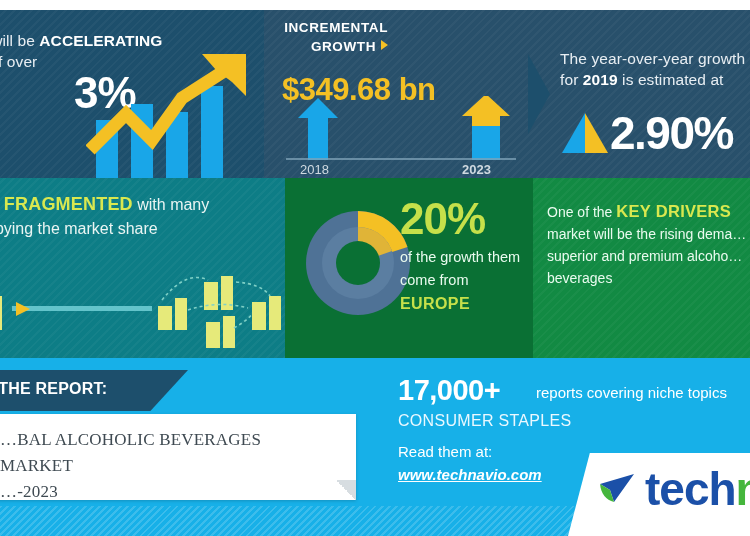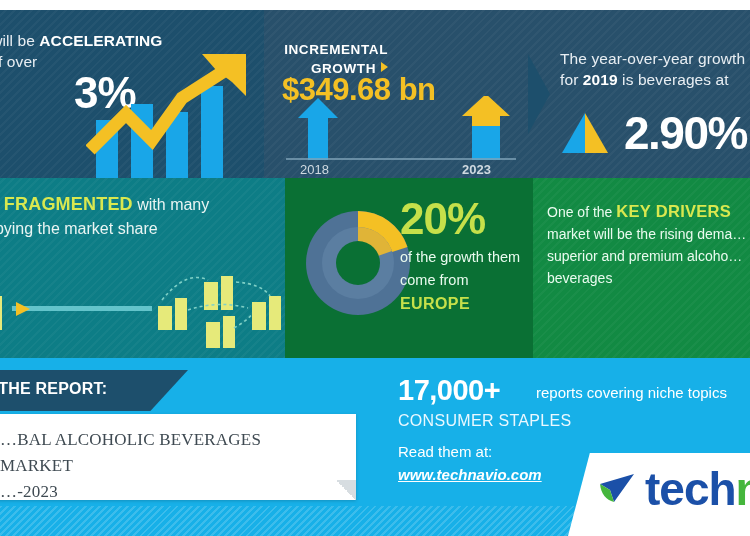--- a/index.html
+++ b/index.html
@@ -19,30 +19,30 @@
   #p-yoy{left:538px;top:0;width:212px;height:168px;background:#28506b;}
 
   .txt-lead{position:absolute;color:#e8eef3;font-size:15.5px;line-height:21px;letter-spacing:.1px;}
   .txt-lead b{color:#ffffff;font-weight:bold;}
   .big-pct{position:absolute;color:#ffffff;font-weight:bold;font-size:44px;letter-spacing:-1px;}
 
   
   .acc-chart{position:absolute;left:86px;top:42px;width:185px;height:126px;}
 
   
-  .incr-title{position:absolute;right:150px;top:30px;text-align:right;color:#ffffff;
+  .incr-title{position:absolute;right:150px;top:8px;text-align:right;color:#ffffff;
     font-weight:bold;font-size:13.5px;line-height:19px;letter-spacing:.6px;}
   .incr-tri{display:inline-block;width:0;height:0;vertical-align:1px;margin-left:5px;
     border-left:7px solid #f4c024;border-top:5px solid transparent;border-bottom:5px solid transparent;}
   .incr-val{position:absolute;left:18px;top:62px;color:#f4c024;font-weight:bold;font-size:31px;letter-spacing:-.5px;text-align:right;}
   .axis{position:absolute;left:22px;top:148px;width:230px;height:2px;background:#7fa3b8;opacity:.75;}
   .barlbl{position:absolute;top:152px;color:#cfd9e0;font-size:13px;}
 
   
-  .yoy-row{position:absolute;left:22px;top:96px;display:flex;align-items:center;gap:14px;}
+  .yoy-row{position:absolute;left:22px;top:96px;display:flex;align-items:center;}
   .yoy-num{color:#ffffff;font-weight:bold;font-size:46px;letter-spacing:-1.5px;}
 
   
   .chev{position:absolute;left:528px;top:44px;width:22px;height:80px;
     background:#1d4f6c;clip-path:polygon(0 0,100% 50%,0 100%);}
 
   
   #row2{position:absolute;left:0;top:178px;width:750px;height:180px;}
   #p-frag{left:0;top:0;width:285px;height:180px;background:#0d7d86;}
   #p-donut{left:285px;top:0;width:248px;height:216px;background:#0a7034;}
@@ -128,21 +128,21 @@
       </svg>
       <div class="axis"></div>
       <div class="barlbl" style="left:36px;">2018</div>
       <div class="barlbl" style="left:198px;font-weight:bold;">2023</div>
     </div>
 
     <div class="panel" id="p-yoy">
       <div class="stripes"></div>
       <div class="txt-lead" style="left:22px;top:38px;width:230px;">
         <span>The year-over-year growth</span><br>
-        <span>for </span><b>2019</b><span> is beverages at</span>
+        <span>for </span><b>2019</b><span> is estimated at</span>
       </div>
       <div class="yoy-row">
         <svg width="50" height="44" viewBox="0 0 50 44">
           <path d="M25 2 L48 42 L25 42 Z" fill="#f4c024"></path>
           <path d="M25 2 L2 42 L25 42 Z" fill="#19a6e8"></path>
         </svg>
         <span class="yoy-num">2.90%</span>
       </div>
     </div>
 

